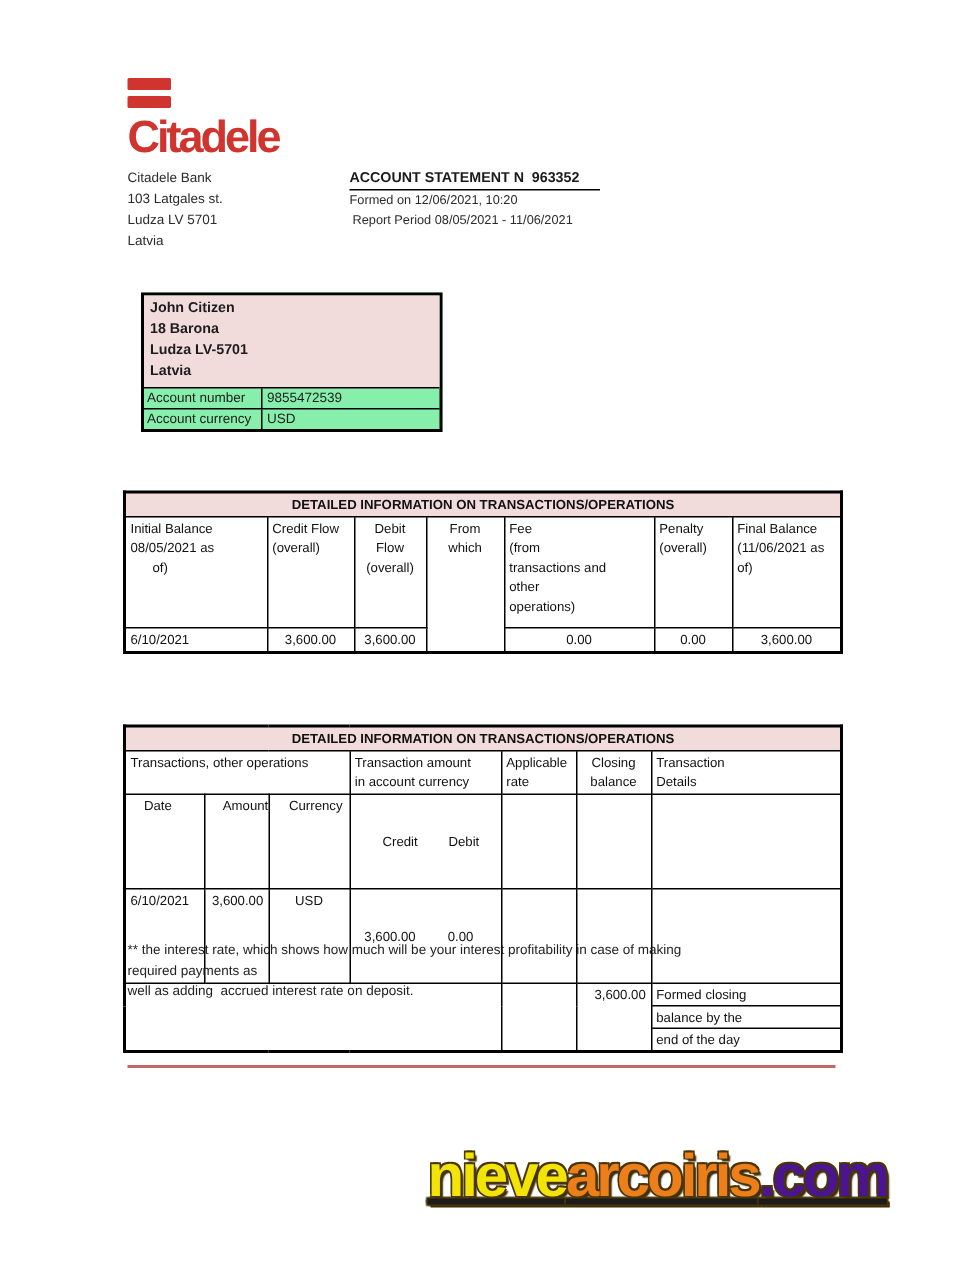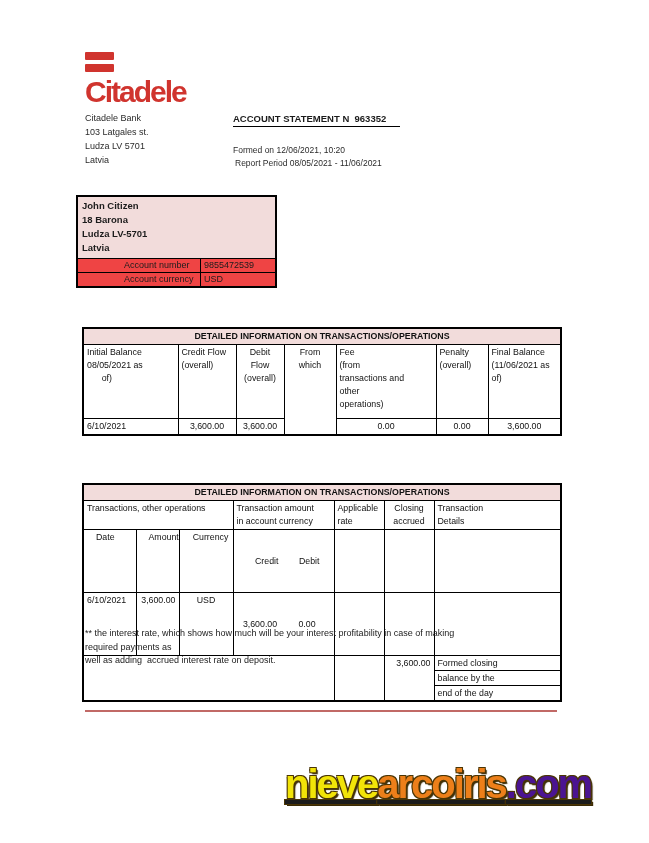--- a/index.html
+++ b/index.html
@@ -21,30 +21,30 @@
 
   
   .bank-address { position:absolute; left:85px; top:111px; font-size:9px; line-height:14px; color:#2b2b2b; }
 
   
   .stmt-header { position:absolute; left:233px; top:108px; }
   .stmt-title {
     display:inline-block; font-size:9.5px; font-weight:bold; white-space:pre;
     border-bottom:1.5px solid #000; padding:0 14px 2px 0; color:#1a1a1a;
   }
-  .stmt-formed { font-size:8.5px; margin-top:18px; color:#2b2b2b; }
+  .stmt-formed { font-size:8.5px; margin-top:1px; color:#2b2b2b; }
   .stmt-period { font-size:8.5px; margin-top:3px; padding-left:2px; color:#2b2b2b; }
 
   
-  .customer-block { position:absolute; left:76px; top:195px; width:201px; border:2px solid #000; background:#ef4444; }
+  .customer-block { position:absolute; left:94px; top:195px; width:201px; border:2px solid #000; background:#86efac; }
   .customer-box { background:#f2dcdb; padding:2px 4px 3px 4px; border-bottom:1px solid #000; }
   .customer-box div { font-size:9.5px; font-weight:bold; line-height:14px; }
   .account-row { display:flex; font-size:9px; line-height:13px; }
   .account-row + .account-row { border-top:1px solid #000; }
-  .account-label { width:79px; border-right:1px solid #000; padding:0 2px;margin-left:44px; }
+  .account-label { width:79px; border-right:1px solid #000; padding:0 2px; }
   .account-value { flex:1; padding:0 3px; }
 
   
   table.stmt { position:absolute; left:82px; border-collapse:collapse; table-layout:fixed; border:2px solid #000; background:#fff; }
   table.stmt td {
     border:1px solid #000; vertical-align:top; padding:1px 3px;
     font-size:8.8px; line-height:13px; white-space:pre-wrap; color:#111;
   }
   td.band {
     background:#f2dcdb; font-weight:bold; text-align:center; height:15px;
@@ -181,21 +181,21 @@
         <tr>
       <td class="band" colspan="7">DETAILED INFORMATION ON TRANSACTIONS/OPERATIONS</td>
     </tr>
     <tr class="grp">
       <td colspan="3">Transactions, other operations</td>
       <td>Transaction amount
 in account currency</td>
       <td>Applicable
 rate</td>
       <td class="ta-c">Closing
-accrued</td>
+balance</td>
       <td>Transaction
 Details</td>
     </tr>
     <tr class="sub">
       <td>Date</td>
       <td>Amount</td>
       <td class="ta-c">Currency</td>
       <td>
         <div class="split">
           <span>Credit</span>

